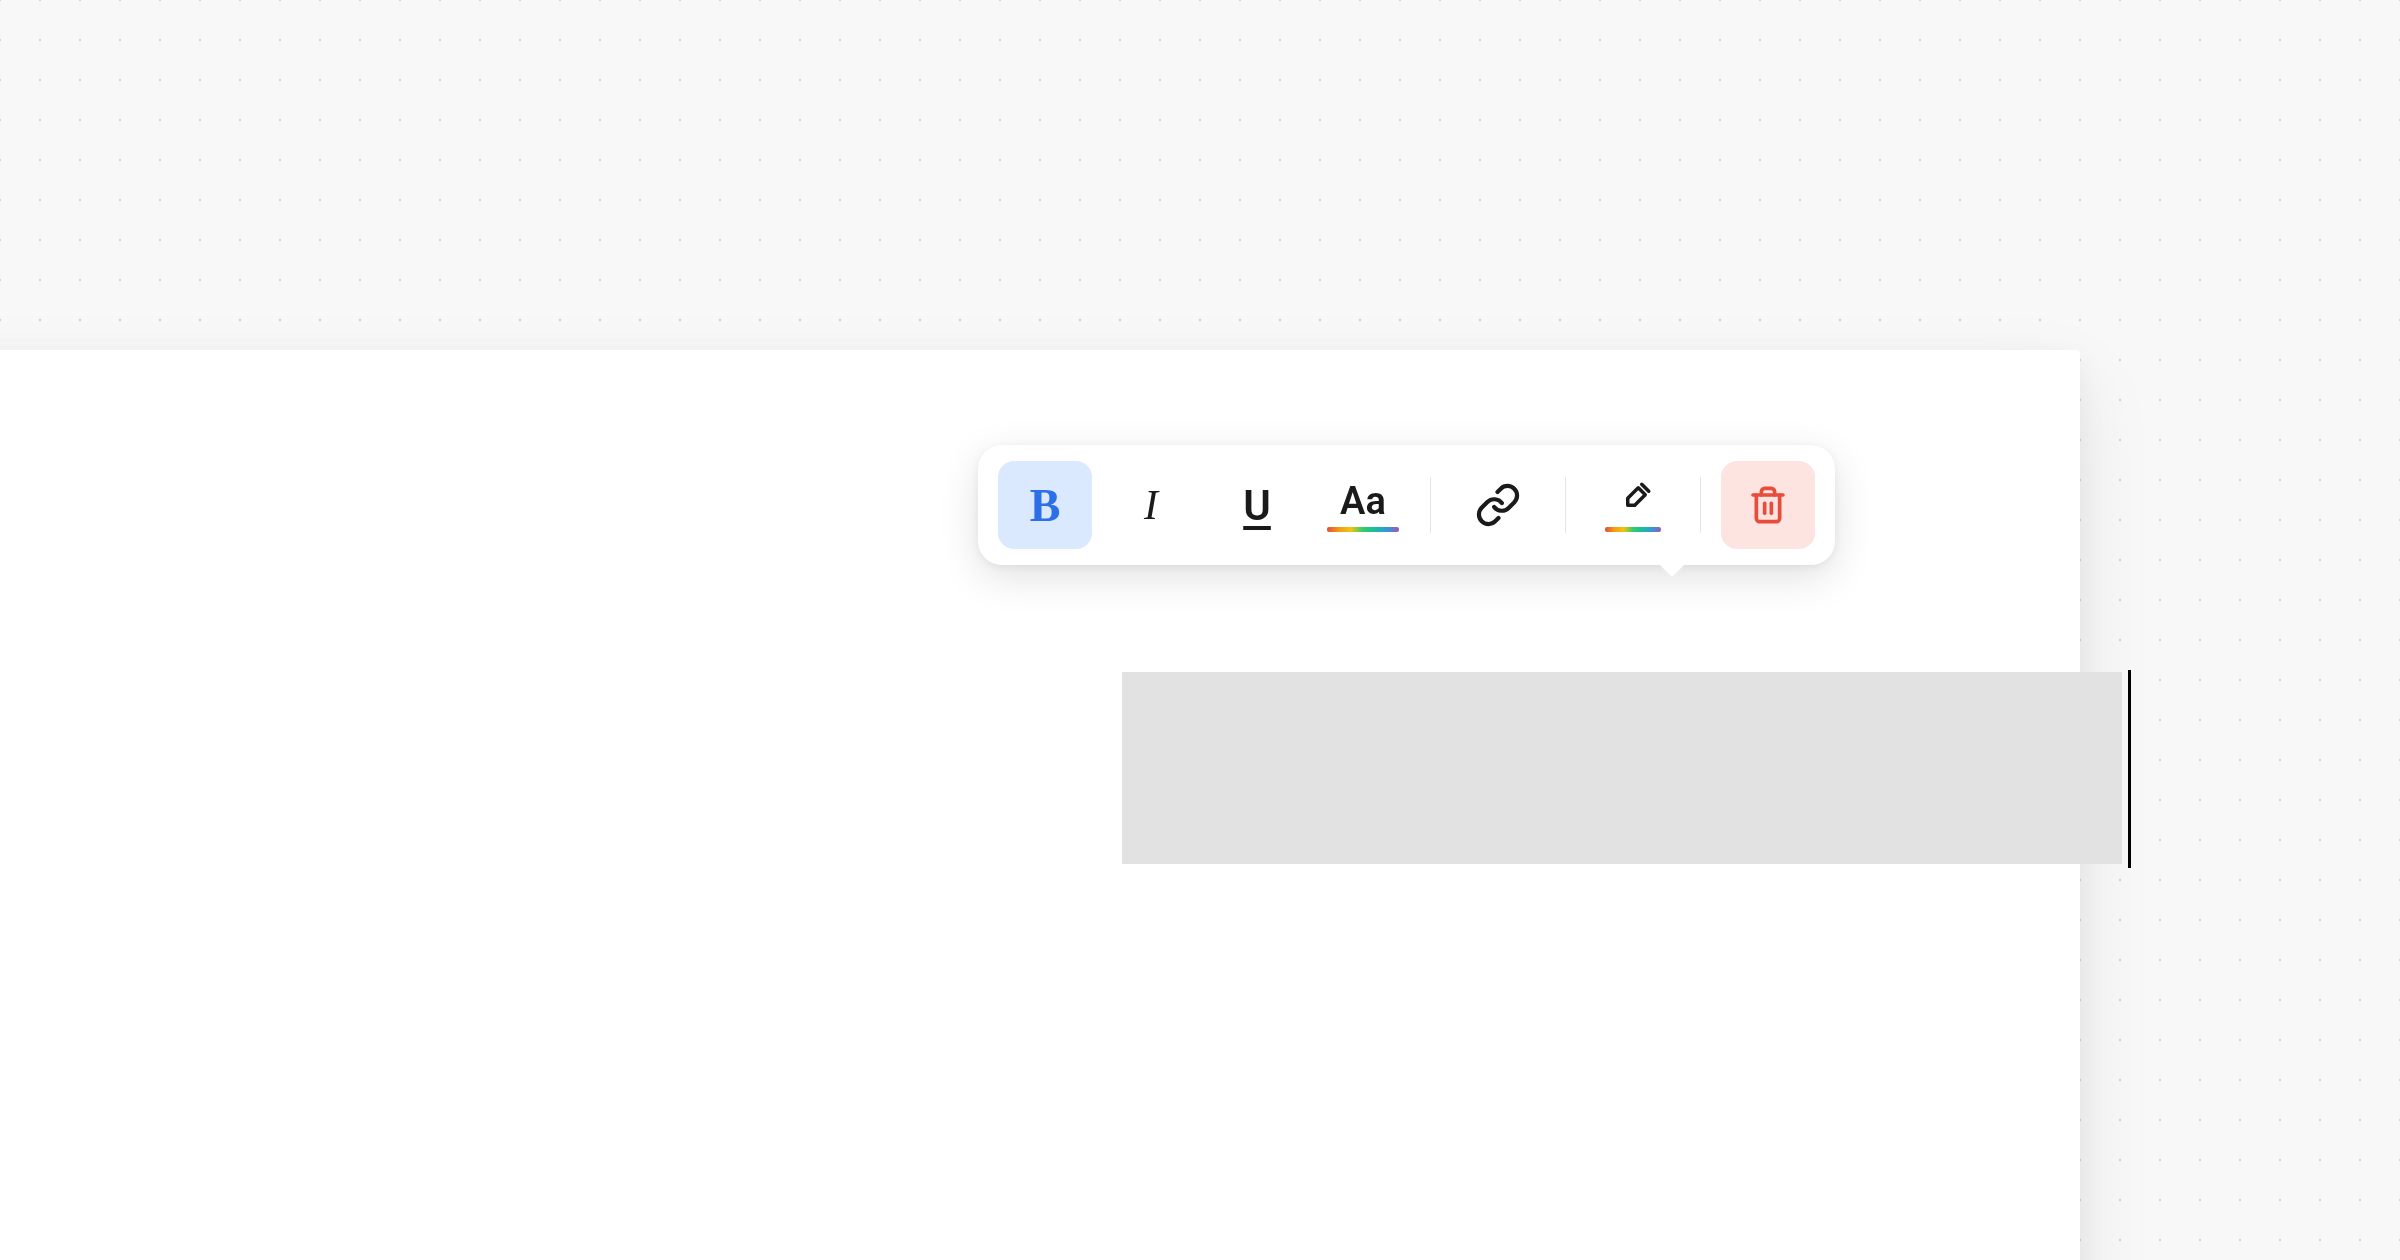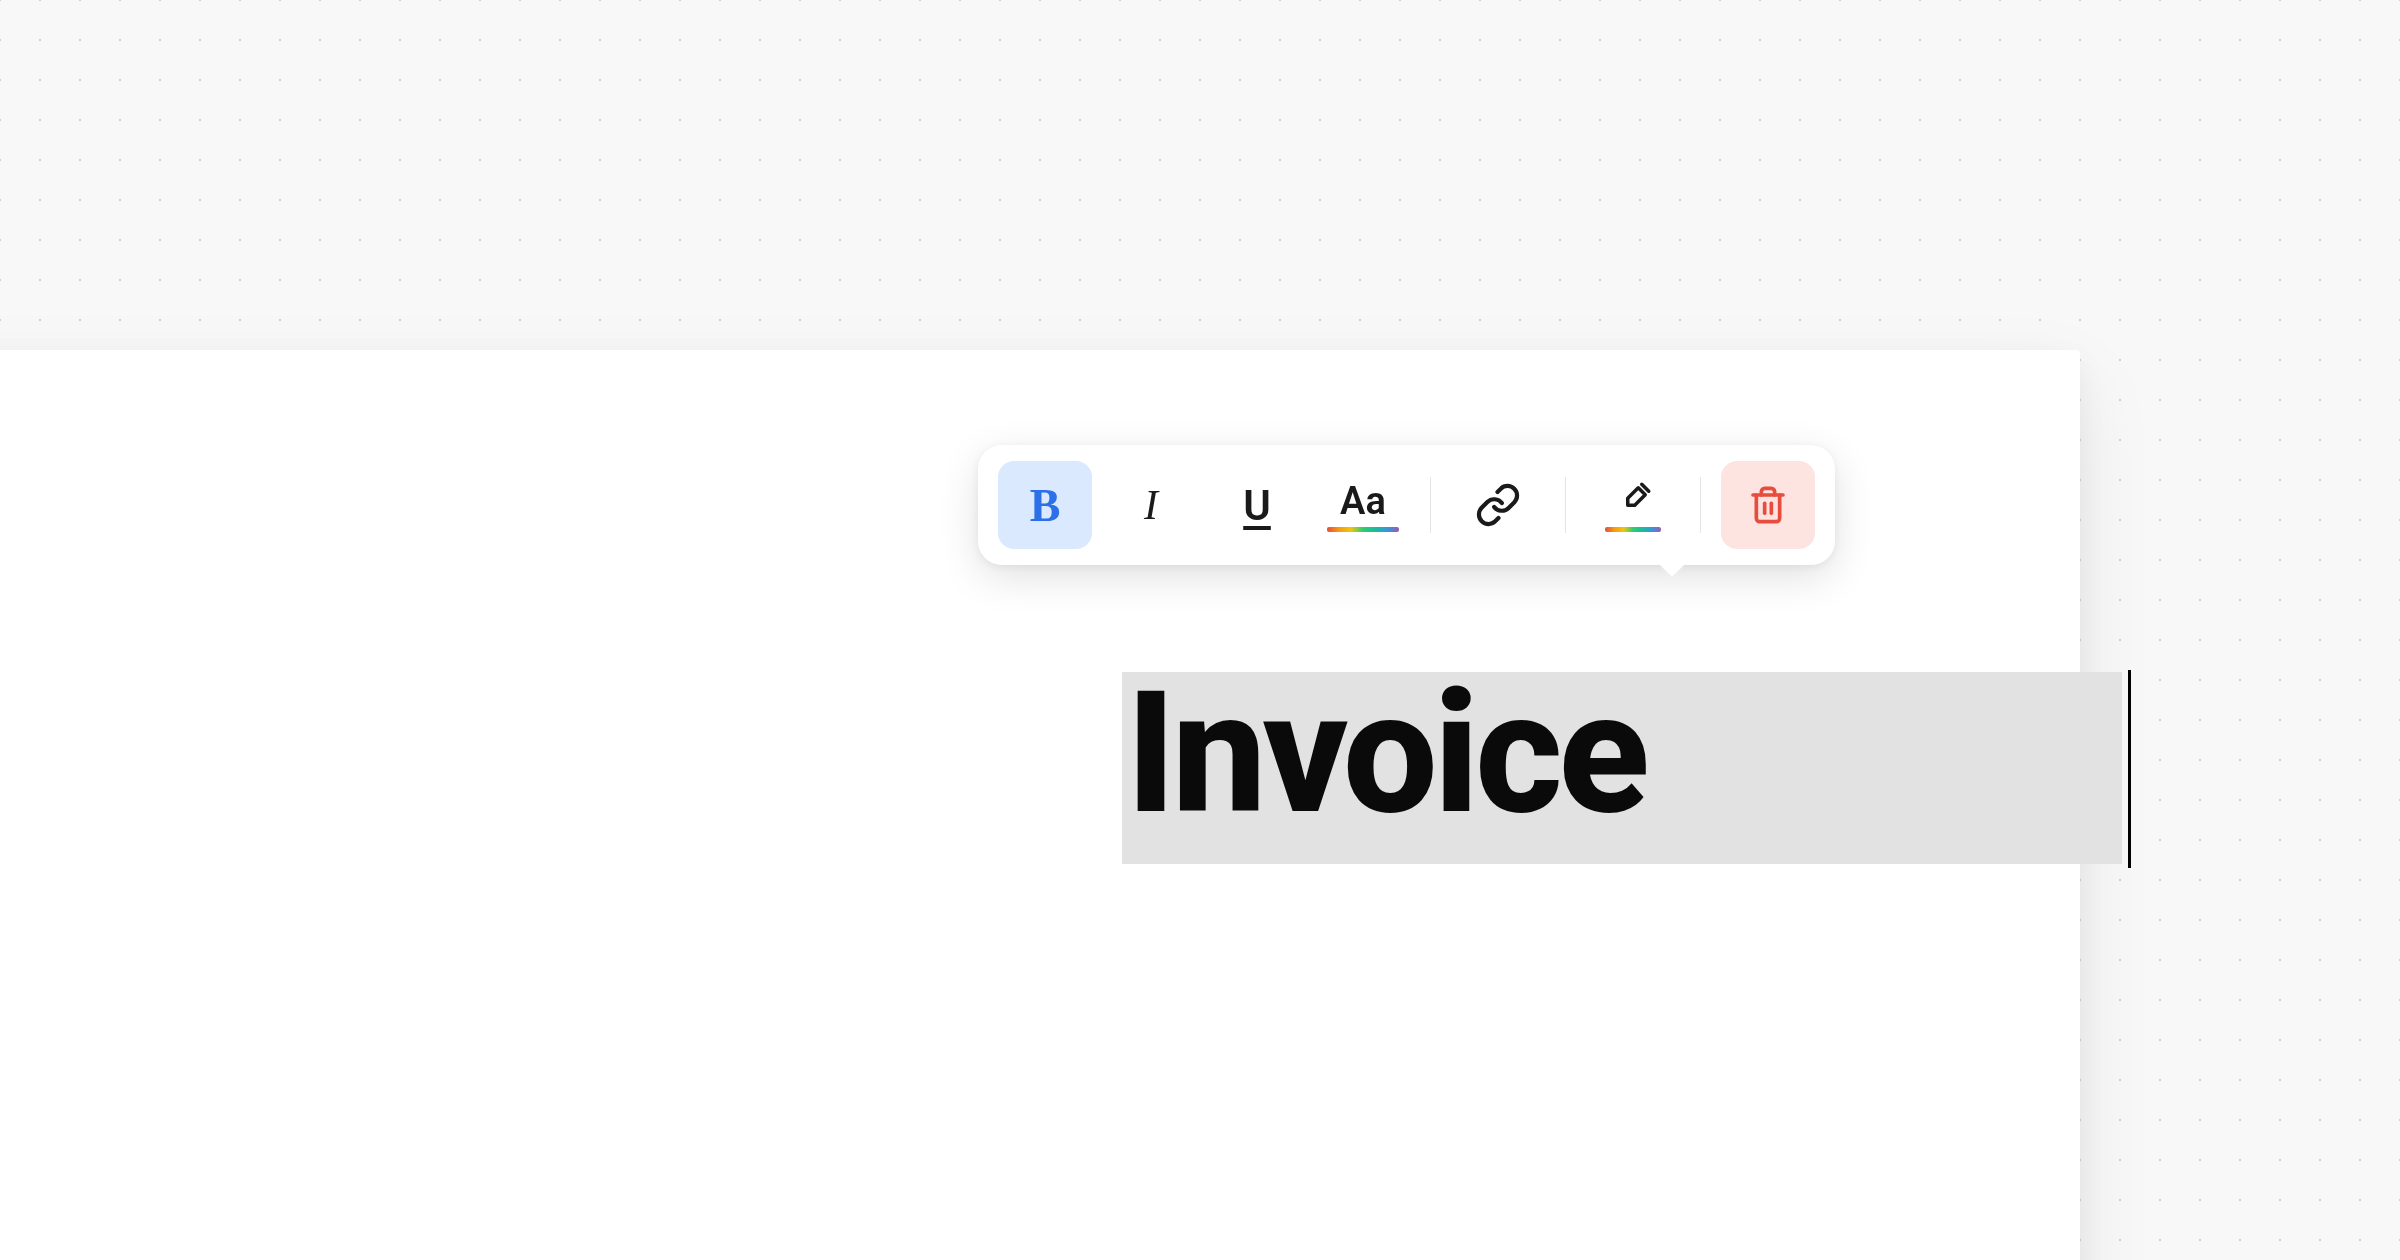--- a/index.html
+++ b/index.html
@@ -141,21 +141,20 @@
       align-items: center;
       gap: 6px;
     }
   </style>
 </head>
 <body>
 
 <div class="canvas">
 
   <div class="selection-bg"></div>
-  <div class="selected-text">Invoice</div>
   <div class="cursor-line"></div>
 
   <div class="toolbar">
 
     <div class="btn active">
       <span class="bold-letter">B</span>
     </div>
 
     <div class="btn">
       <span class="italic-letter">I</span>

